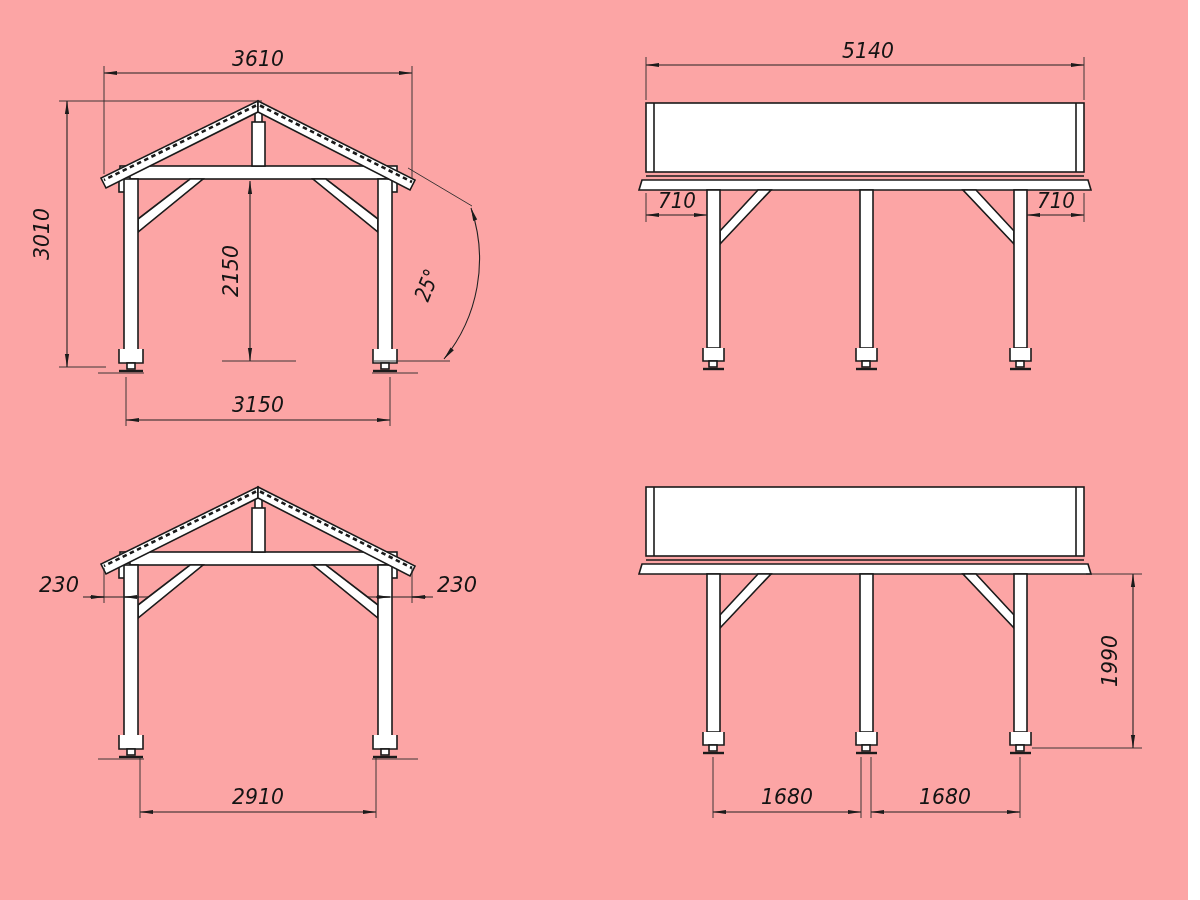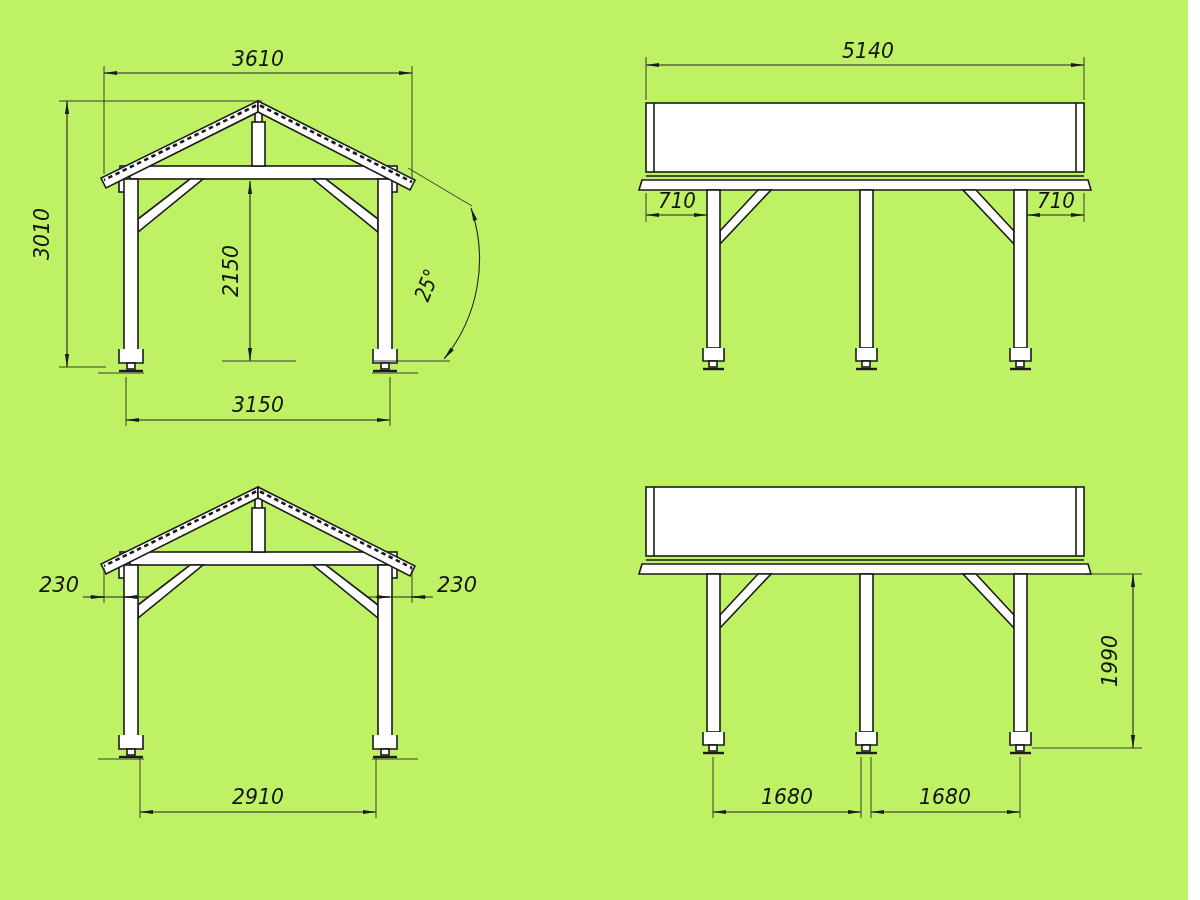--- a/index.html
+++ b/index.html
@@ -1,20 +1,20 @@
 <!DOCTYPE html>
 <html><head>
 <meta charset="utf-8">
 <style>
   html, body { margin: 0; padding: 0; background: #ffffff; }
   .sheet {
     position: relative;
     width: 1188px;
     height: 900px;
-    background: #bef264;
+    background: #fca5a5;
     overflow: hidden;
   }
   svg { display: block; }
   
   .st  { fill: #ffffff; stroke: #1b1b1b; stroke-width: 1.6; stroke-linejoin: miter; }
   .stl { fill: none;    stroke: #1b1b1b; stroke-width: 1.6; }
   .thk { fill: none;    stroke: #1b1b1b; stroke-width: 2.4; }
   
   .hatch { fill: none; stroke: #1b1b1b; stroke-width: 2.6; stroke-dasharray: 4.5 3.5; }
   

